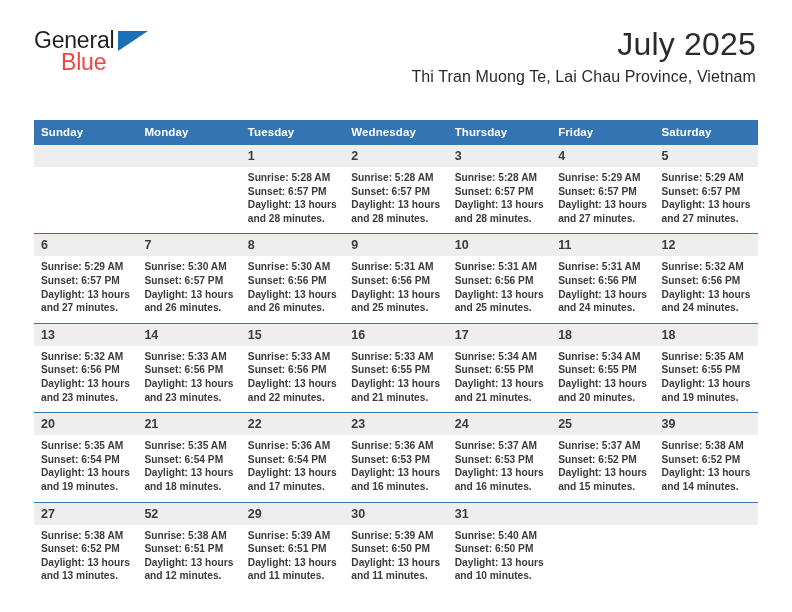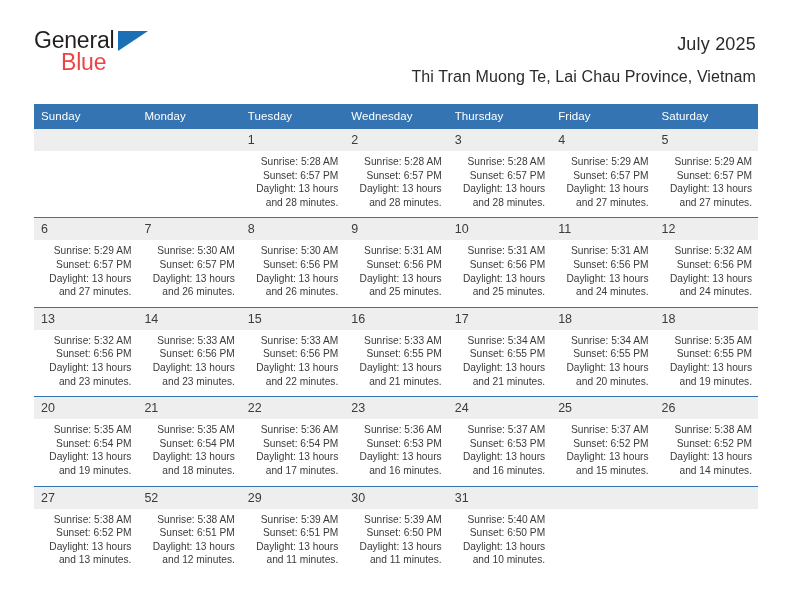--- a/index.html
+++ b/index.html
@@ -41,40 +41,41 @@
     position: absolute;
     left: 84px;
     top: 3px;
     width: 0;
     height: 0;
     border-left: 30px solid #1a6fb5;
     border-bottom: 20px solid transparent;
   }
   .title-block { text-align: right; padding-right: 2px; }
   .cal-title {
-    font-size: 18px;
+    font-size: 32px;
     color: #2b2b2b;
     font-weight: normal;
     line-height: 32px;
     letter-spacing: 0.2px;
   }
   .cal-subtitle {
     font-size: 16px;
     color: #2b2b2b;
     line-height: 20px;
     margin-top: 7px;
     letter-spacing: 0.1px;
   }
 
   
   .calendar {
     position: absolute;
     left: 34px;
-    top: 104px;
+    top: 120px;
     width: 724px;
+    font-weight: bold;
   }
   .weekhead {
     display: grid;
     grid-template-columns: repeat(7, 1fr);
     background: #3574b2;
   }
   .weekhead .dayname {
     color: #ffffff;
     font-size: 11.5px;
     padding: 5px 0 5px 7px;
@@ -95,21 +96,20 @@
     color: #3b3b3b;
     padding: 3px 0 3px 7px;
     line-height: 16px;
   }
   .numrow .daynum.empty { color: transparent; }
   .inforow {
     display: grid;
     grid-template-columns: repeat(7, 1fr);
     background: #ffffff;
     min-height: 66px;
-    text-align: right;
   }
   .cell {
     padding: 4px 6px 8px 7px;
   }
   .cell .line {
     font-size: 10.2px;
     color: #3b3b3b;
     line-height: 13.6px;
     white-space: nowrap;
   }
@@ -298,21 +298,21 @@
           </div>
         </div>
         <div class="week">
           <div class="numrow">
             <div class="daynum">20</div>
             <div class="daynum">21</div>
             <div class="daynum">22</div>
             <div class="daynum">23</div>
             <div class="daynum">24</div>
             <div class="daynum">25</div>
-            <div class="daynum">26</div>
+            <div class="daynum">39</div>
           </div>
           <div class="inforow">
             <div class="cell">
               <div class="line">Sunrise: 5:35 AM</div>
               <div class="line">Sunset: 6:54 PM</div>
               <div class="line">Daylight: 13 hours</div>
               <div class="line">and 19 minutes.</div>
             </div>
             <div class="cell">
               <div class="line">Sunrise: 5:35 AM</div>

